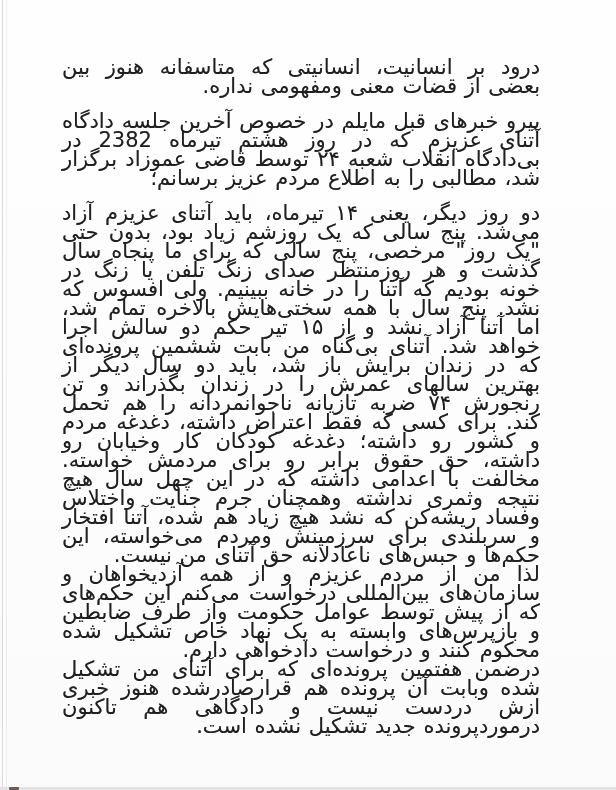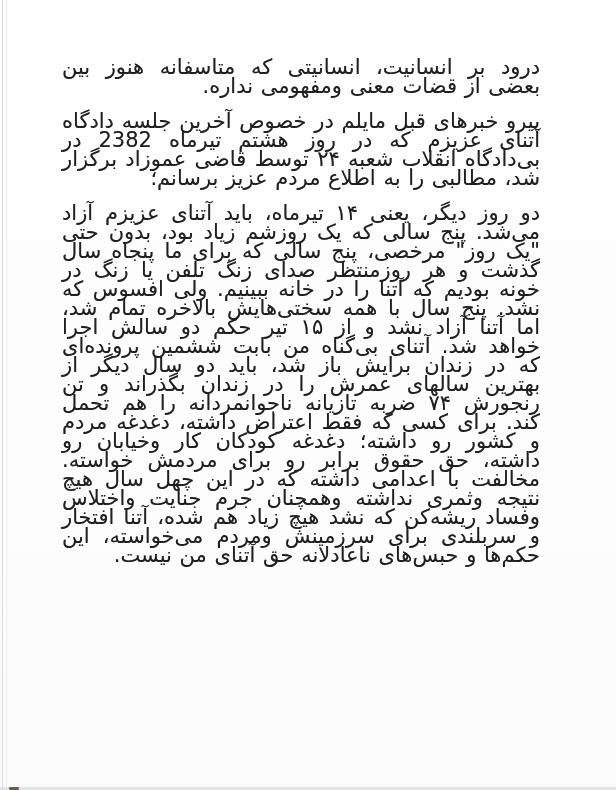--- a/index.html
+++ b/index.html
@@ -77,18 +77,20 @@
   <div class="edge-left"></div>
   <div class="edge-left2"></div>
 
   <div class="content" dir="rtl">
     <p class="para gap-after">درود بر انسانیت، انسانیتی که متاسفانه هنوز بین بعضی از قضات معنی ومفهومی نداره.</p>
 
     <p class="para gap-after">پیرو خبرهای قبل مایلم در خصوص آخرین جلسه دادگاه آتنای عزیزم که در روز هشتم تیرماه 2382 در بی‌دادگاه انقلاب شعبه ۲۴ توسط قاضی عموزاد برگزار شد، مطالبی را به اطلاع مردم عزیز برسانم؛</p>
 
     <p class="para">دو روز دیگر، یعنی ۱۴ تیرماه، باید آتنای عزیزم آزاد می‌شد. پنج سالی که یک روزشم زیاد بود، بدون حتی "یک روز" مرخصی، پنج سالی که برای ما پنجاه سال گذشت و هر روزمنتظر صدای زنگ تلفن یا زنگ در خونه بودیم که آتنا را در خانه ببینیم. ولی افسوس که نشد. پنج سال با همه سختی‌هایش بالاخره تمام شد، اما آتنا آزاد نشد و از ۱۵ تیر حکم دو سالش اجرا خواهد شد. آتنای بی‌گناه من بابت ششمین پرونده‌ای که در زندان برایش باز شد، باید دو سال دیگر از بهترین سالهای عمرش را در زندان بگذراند و تن رنجورش ۷۴ ضربه تازیانه ناجوانمردانه را هم تحمل کند. برای کسی که فقط اعتراض داشته، دغدغه مردم و کشور رو داشته؛ دغدغه کودکان کار وخیابان رو داشته، حق حقوق برابر رو برای مردمش خواسته. مخالفت با اعدامی داشته که در این چهل سال هیچ نتیجه وثمری نداشته وهمچنان جرم جنایت واختلاس وفساد ریشه‌کن که نشد هیچ زیاد هم شده، آتنا افتخار و سربلندی برای سرزمینش ومردم می‌خواسته، این حکم‌ها و حبس‌های ناعادلانه حق آتنای من نیست.</p>
 
+    <p class="para">لذا من از مردم عزیزم و از همه آزدیخواهان و سازمان‌های بین‌المللی درخواست می‌کنم این حکم‌های که از پیش توسط عوامل حکومت واز طرف ضابطین و بازپرس‌های وابسته به یک نهاد خاص تشکیل شده محکوم کنند و درخواست دادخواهی دارم.</p>
 
+    <p class="para">درضمن هفتمین پرونده‌ای که برای آتنای من تشکیل شده وبابت آن پرونده هم قرارصادرشده هنوز خبری ازش دردست نیست و دادگاهی هم تاکنون درموردپرونده جدید تشکیل نشده است.</p>
   </div>
 
   <div class="edge-bottom"></div>
   <div class="smudge-bottom-left"></div>
 </div>
 
 </body></html>

